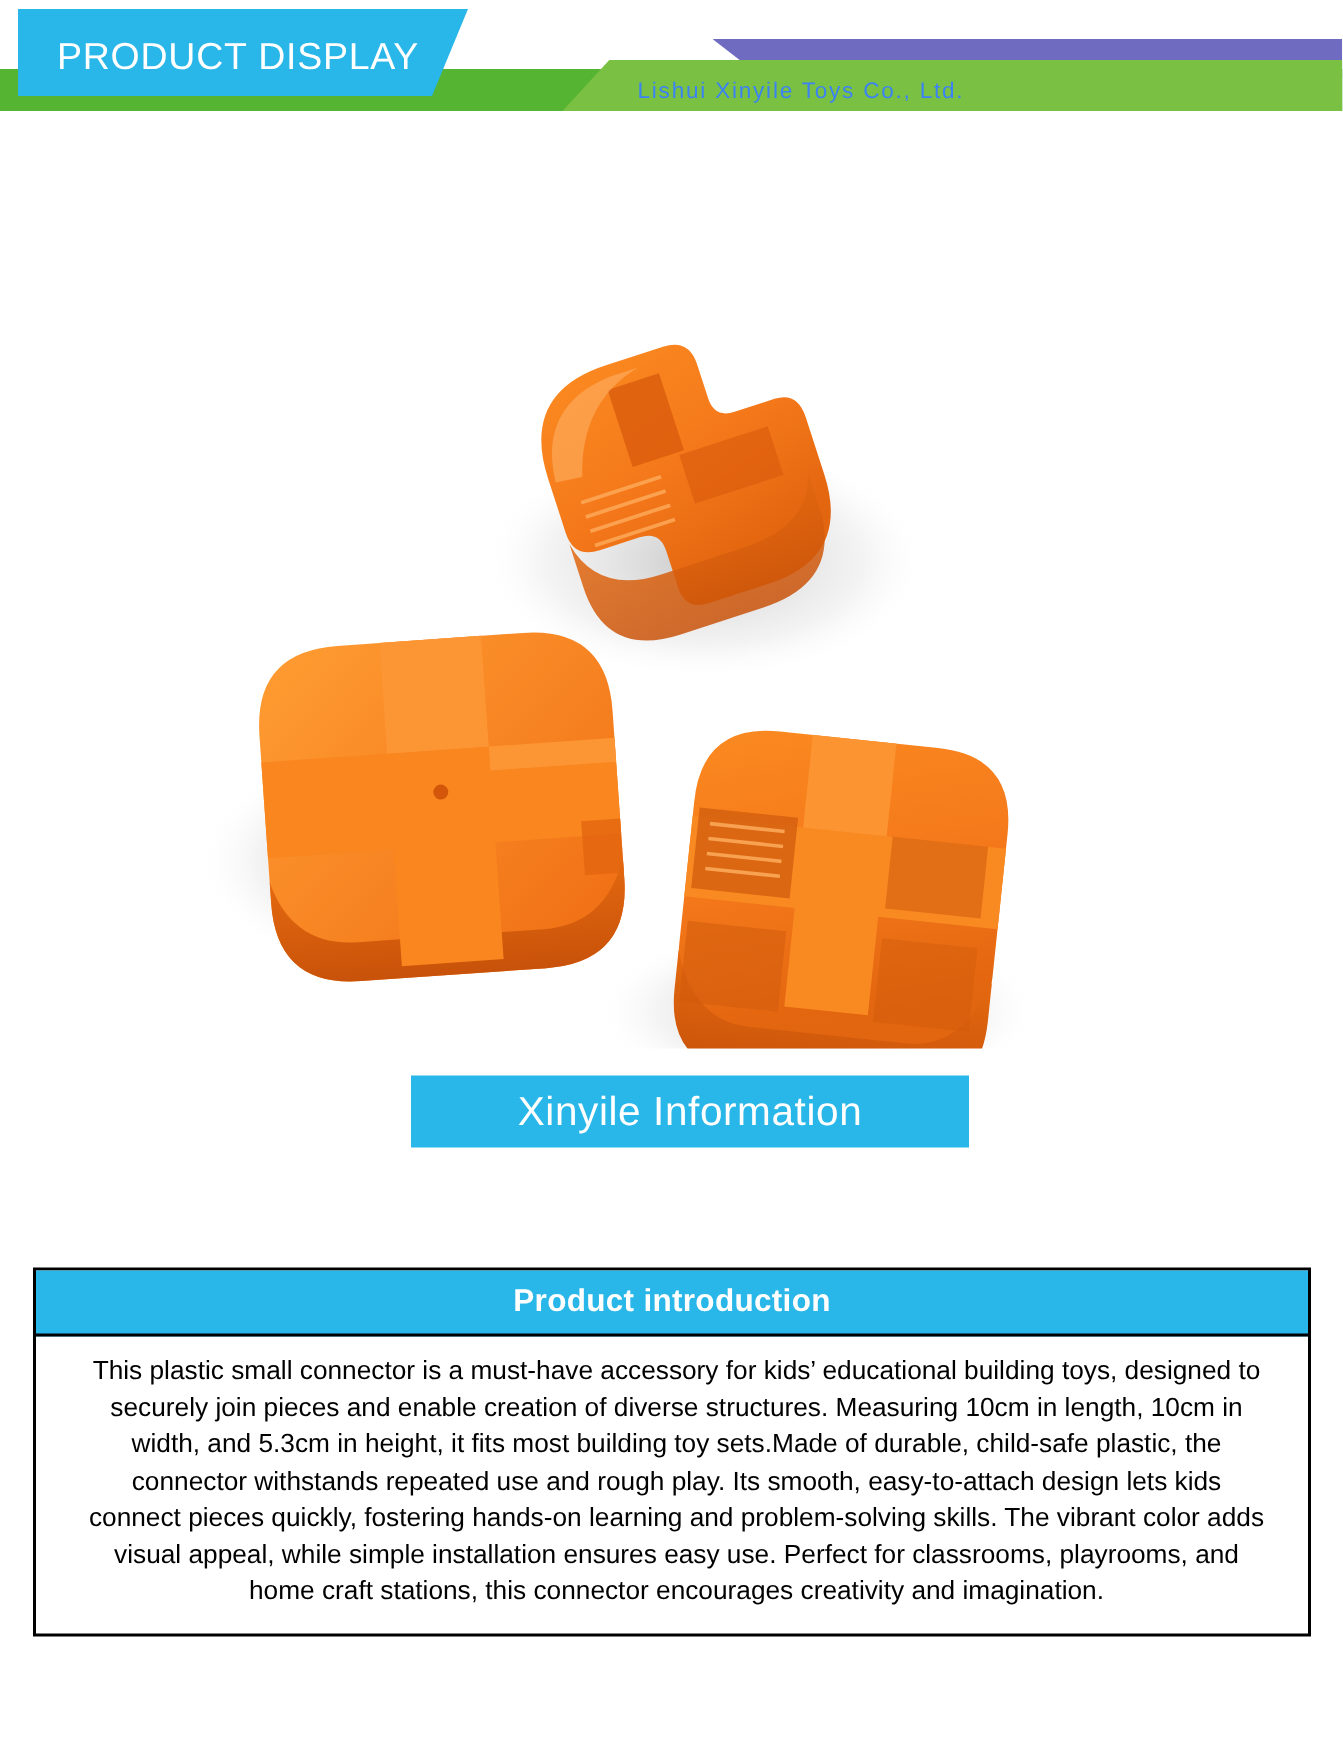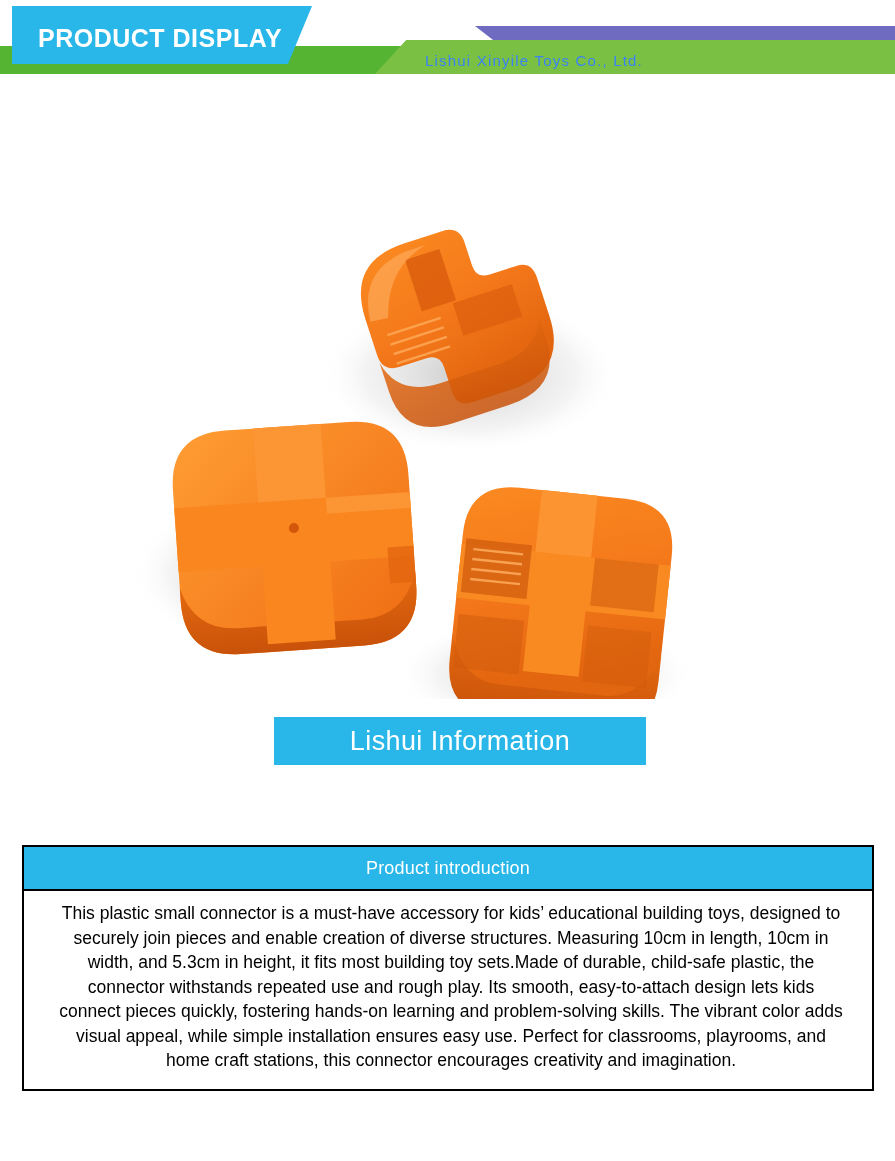--- a/index.html
+++ b/index.html
@@ -56,21 +56,21 @@
     height: 58px;
     background: #29b6e8;
     clip-path: polygon(0 0, 100% 0, 92% 100%, 0 100%);
   }
   .header-title {
     position: absolute;
     left: 38px;
     top: 24px;
     color: #ffffff;
     font-size: 25px;
-    font-weight: bold;
+    font-weight: normal;
     letter-spacing: 0.5px;
     font-family: "Liberation Sans", sans-serif;
     white-space: nowrap;
   }
   .header-company {
     position: absolute;
     left: 425px;
     top: 52px;
     color: #3b82f6;
     font-size: 15px;
@@ -129,22 +129,22 @@
   .intro-head {
     background: #29b6e8;
     border-bottom: 2px solid #000000;
     height: 42px;
     display: flex;
     align-items: center;
     justify-content: center;
   }
   .intro-head span {
     color: #ffffff;
-    font-size: 18px;
-    font-weight: normal;
+    font-size: 21px;
+    font-weight: bold;
     letter-spacing: 0.2px;
   }
   .intro-body {
     padding: 10px 26px 16px 32px;
   }
   .intro-body p {
     margin: 0;
     font-size: 17.5px;
     line-height: 24.5px;
     color: #000000;
@@ -245,21 +245,21 @@
           <line x1="-88" y1="-26" x2="-38" y2="-26"></line>
         </g>
         <path d="M-26,-122 l56,0 l0,62 l-56,0 z" fill="#ffa245" opacity="0.45"></path>
       </g>
     </svg>
   </div>
 </div>
 
 <div class="info-banner-row">
   <div class="info-banner">
-    <span>Lishui Information</span>
+    <span>Xinyile Information</span>
   </div>
 </div>
 
 <div class="intro-table">
   <div class="intro-head">
     <span>Product introduction</span>
   </div>
   <div class="intro-body">
     <p>This plastic small connector is a must-have accessory for kids’ educational building toys, designed to securely join pieces and enable creation of diverse structures. Measuring 10cm in length, 10cm in width, and 5.3cm in height, it fits most building toy sets.Made of durable, child-safe plastic, the connector withstands repeated use and rough play. Its smooth, easy-to-attach design lets kids connect pieces quickly, fostering hands-on learning and problem-solving skills. The vibrant color adds visual appeal, while simple installation ensures easy use. Perfect for classrooms, playrooms, and home craft stations, this connector encourages creativity and imagination.</p>
   </div>

